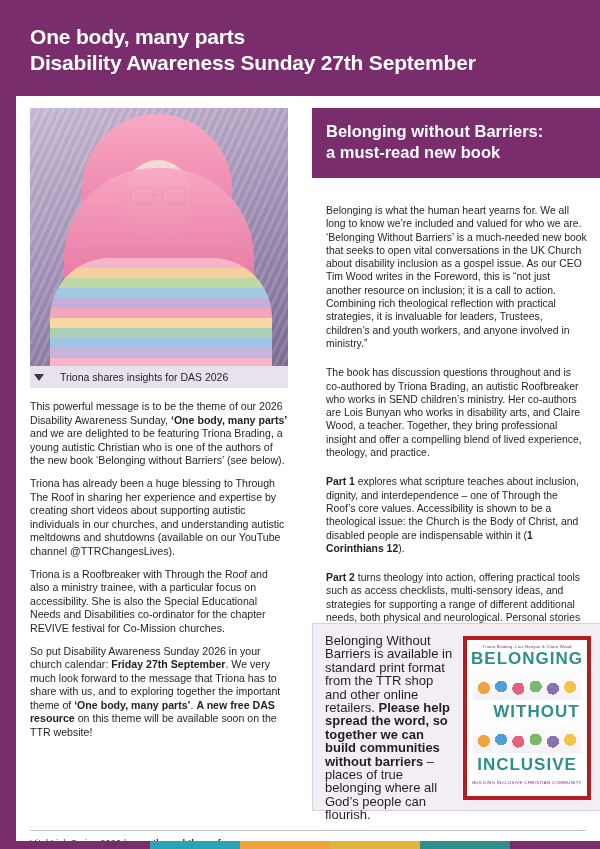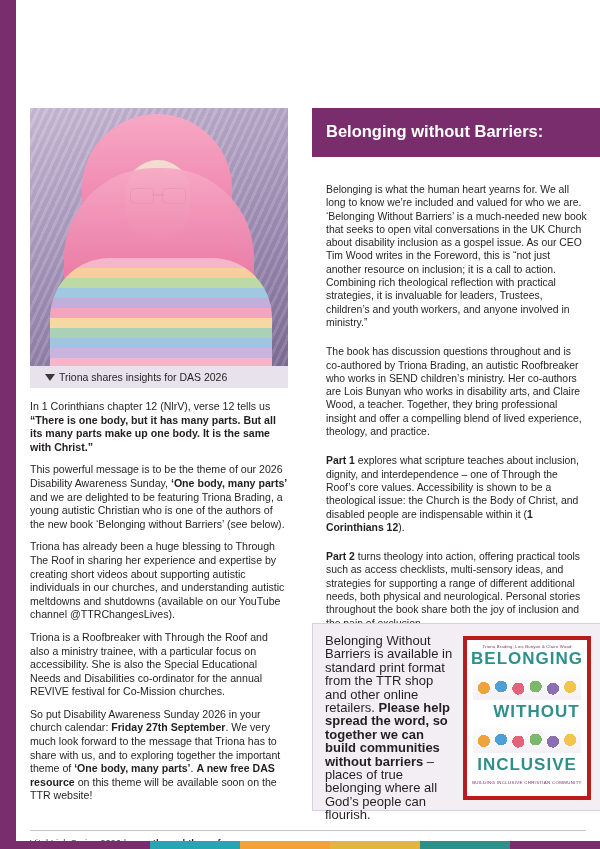--- a/index.html
+++ b/index.html
@@ -164,22 +164,22 @@
       #9fc4e4 80px, #9fc4e4 90px,
       #c9b4dd 90px, #c9b4dd 100px
     );
   }
   .caption-bar {
     width: 258px;
     height: 22px;
     background: #e8e2ec;
     display: flex;
     align-items: center;
-    gap: 4px;
-    padding: 0 15px;
+    gap: 16px;
+    padding: 0 4px;
     box-sizing: border-box;
   }
   .caption-bar .tri {
     width: 0; height: 0;
     border-left: 5px solid transparent;
     border-right: 5px solid transparent;
     border-top: 7px solid #3a3a3a;
     flex: none;
   }
   .caption-bar .cap-text {
@@ -329,20 +329,26 @@
   }
   .colorbar span { height: 8px; display: block; }
 </style>
 </head>
 <body>
 
 <div class="page">
 
   <div class="spine"></div>
 
+  <div class="header">
+    <h1>
+      <span>One body, many parts</span>
+      <span class="l2">Disability Awareness Sunday 27th September</span>
+    </h1>
+  </div>
 
   <div class="content">
 
     <div class="col-left">
 
       <div class="photo">
         <div class="bg"></div>
         <div class="wall"></div>
         <div class="hair"></div>
         <div class="face"></div>
@@ -354,34 +360,34 @@
         <div class="hair2"></div>
         <div class="jumper"></div>
       </div>
 
       <div class="caption-bar">
         <span class="tri"></span>
         <span class="cap-text">Triona shares insights for DAS 2026</span>
       </div>
 
       <div class="body-text">
-        <p>In 1 Corinthians chapter 12 (NlrV), verse 12 tells us <b>“There is one body, but it has many parts. But all its many parts make up one body. It is the same with Christ.”</b></p>
         <p>This powerful message is to be the theme of our 2026 Disability Awareness Sunday, <b>‘One body, many parts’</b> and we are delighted to be featuring Triona Brading, a young autistic Christian who is one of the authors of the new book ‘Belonging without Barriers’ (see below).</p>
         <p>Triona has already been a huge blessing to Through The Roof in sharing her experience and expertise by creating short videos about supporting autistic individuals in our churches, and understanding autistic meltdowns and shutdowns (available on our YouTube channel @TTRChangesLives).</p>
-        <p>Triona is a Roofbreaker with Through the Roof and also a ministry trainee, with a particular focus on accessibility. She is also the Special Educational Needs and Disabilities co-ordinator for the annual REVIVE festival for Co-Mission churches.</p>
+        <p>Triona is a Roofbreaker with Through the Roof and also a ministry trainee, with a particular focus on accessibility. She is also the Special Educational Needs and Disabilities co-ordinator for the chapter REVIVE festival for Co-Mission churches.</p>
         <p>So put Disability Awareness Sunday 2026 in your church calendar: <b>Friday 27th September</b>. We very much look forward to the message that Triona has to share with us, and to exploring together the important theme of <b>‘One body, many parts’</b>. <b>A new free DAS resource</b> on this theme will be available soon on the TTR website!</p>
       </div>
 
     </div>
 
     <div class="col-right">
 
       <div class="promo">
         <h2>
           <span>Belonging without Barriers:</span>
+          <span class="l2">a must-read new book</span>
         </h2>
       </div>
 
       <div class="right-body">
         <p>Belonging is what the human heart yearns for. We all long to know we’re included and valued for who we are. ‘Belonging Without Barriers’ is a much-needed new book that seeks to open vital conversations in the UK Church about disability inclusion as a gospel issue. As our CEO Tim Wood writes in the Foreword, this is “not just another resource on inclusion;  it is a call to action. Combining rich theological reflection with practical strategies, it is invaluable for leaders, Trustees, children’s and youth workers, and anyone involved in ministry.”</p>
         <p>The book has discussion questions throughout and is co-authored by Triona Brading, an autistic Roofbreaker who works in SEND children’s ministry. Her co-authors are Lois Bunyan who works in disability arts, and Claire Wood, a teacher. Together, they bring professional insight and offer a compelling blend of lived experience, theology, and practice.</p>
         <p><b>Part 1</b> explores what scripture teaches about inclusion, dignity, and interdependence – one of Through the Roof’s core values. Accessibility is shown to be a theological issue: the Church is the Body of Christ, and disabled people are indispensable within it (<b>1 Corinthians 12</b>).</p>
         <p><b>Part 2</b> turns theology into action, offering practical tools such as access checklists, multi-sensory ideas, and strategies for supporting a range of different additional needs, both physical and neurological. Personal stories throughout the book share both the joy of inclusion and the pain of exclusion.</p>
       </div>
 

